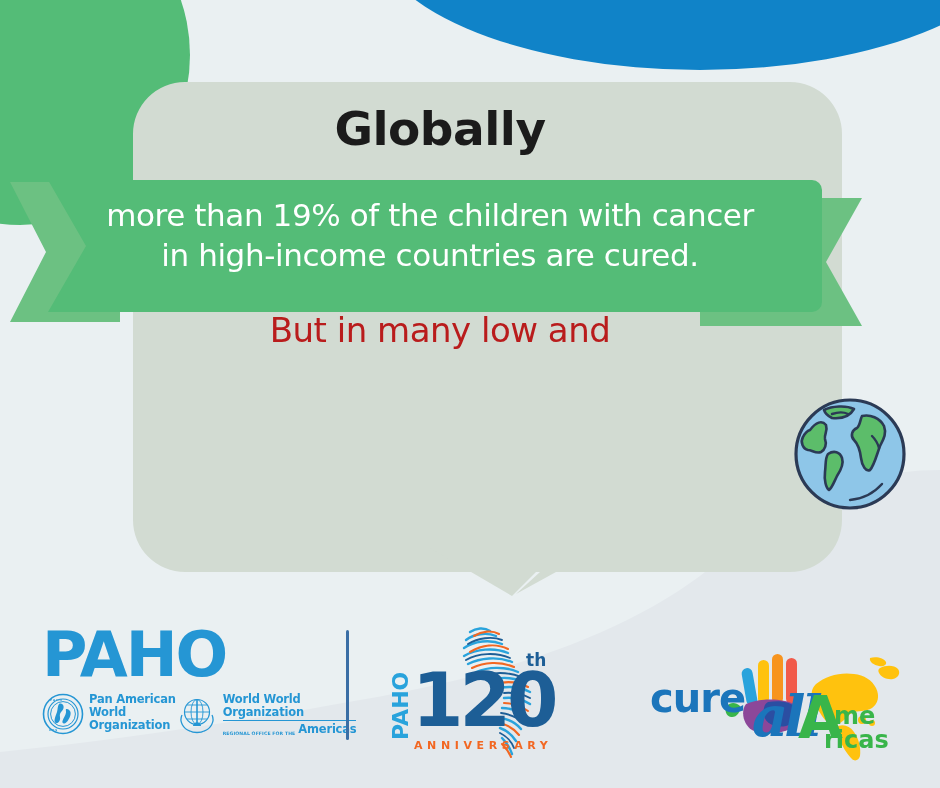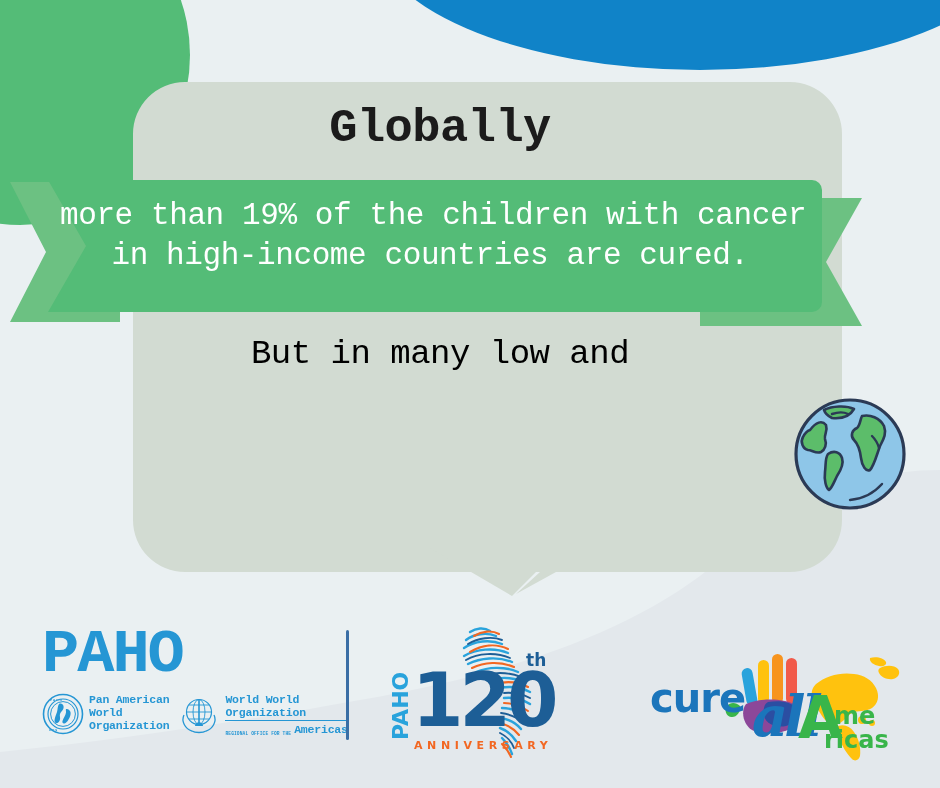--- a/index.html
+++ b/index.html
@@ -30,41 +30,41 @@
     position:absolute;left:60px;top:196px;width:740px;
     text-align:center;color:#ffffff;
     font-family:"DejaVu Sans", sans-serif;
     font-size:31px;font-weight:400;line-height:1.28;
     letter-spacing:-0.4px;
   }
   .ribbon-line{display:block;white-space:nowrap;}
 
   
   .bubble-body{
-    position:absolute;left:150px;top:332px;width:580px;
-    text-align:center;color:#000000;
+    position:absolute;left:150px;top:308px;width:580px;
+    text-align:center;color:#b91c1c;
     font-family:"DejaVu Sans", sans-serif;
     font-size:34px;font-weight:400;line-height:1.30;
     letter-spacing:-0.5px;
   }
   .body-line{display:block;white-space:nowrap;}
 
   
   .globe{position:absolute;left:788px;top:392px;width:124px;height:124px;}
 
   
   .footer{position:absolute;left:0;top:606px;width:940px;height:178px;}
 
   .paho-logo{position:absolute;left:42px;top:18px;width:280px;height:140px;}
   .paho-word{
     font-family:"DejaVu Sans", sans-serif;
     font-weight:700;font-size:62px;letter-spacing:-2px;
     color:#2596d4;line-height:1;
   }
-  .paho-sub{display:flex;gap:9px;margin-top:7px;align-items:flex-start;}
+  .paho-sub{display:flex;gap:0;margin-top:7px;align-items:flex-start;}
   .paho-sub-block{display:flex;gap:5px;align-items:flex-start;}
   .paho-sub-txt{
     font-family:"DejaVu Sans", sans-serif;
     font-size:11.5px;font-weight:700;color:#2596d4;
     line-height:1.13;letter-spacing:-0.2px;white-space:nowrap;
   }
   .who-tiny{
     font-family:"DejaVu Sans", sans-serif;
     font-size:4.6px;font-weight:700;color:#2596d4;
     letter-spacing:0.1px;white-space:nowrap;
@@ -74,21 +74,21 @@
 
   .divider{
     position:absolute;left:346px;top:24px;width:3px;height:110px;
     background:#3a6ea5;border-radius:2px;
   }
 
   .anniv-logo{position:absolute;left:378px;top:16px;width:200px;height:140px;}
 
   .cureall-logo{position:absolute;left:648px;top:44px;width:262px;height:112px;}
 
-  .txt-none{user-select:none;font-family:Liberation Mono, monospace;}
+  .txt-none{user-select:none;}
 </style>
 </head>
 <body>
 
 <div id="canvas">
 
   <svg class="bg-layer" viewBox="0 0 940 788" xmlns="http://www.w3.org/2000/svg">
     <rect x="0" y="0" width="940" height="788" fill="#eaf0f2"></rect>
 
     <path d="M940,470 C860,470 790,500 720,560 C640,628 520,672 360,700 C250,720 120,740 0,752 L0,788 L940,788 Z" fill="#e3e8ec"></path>

